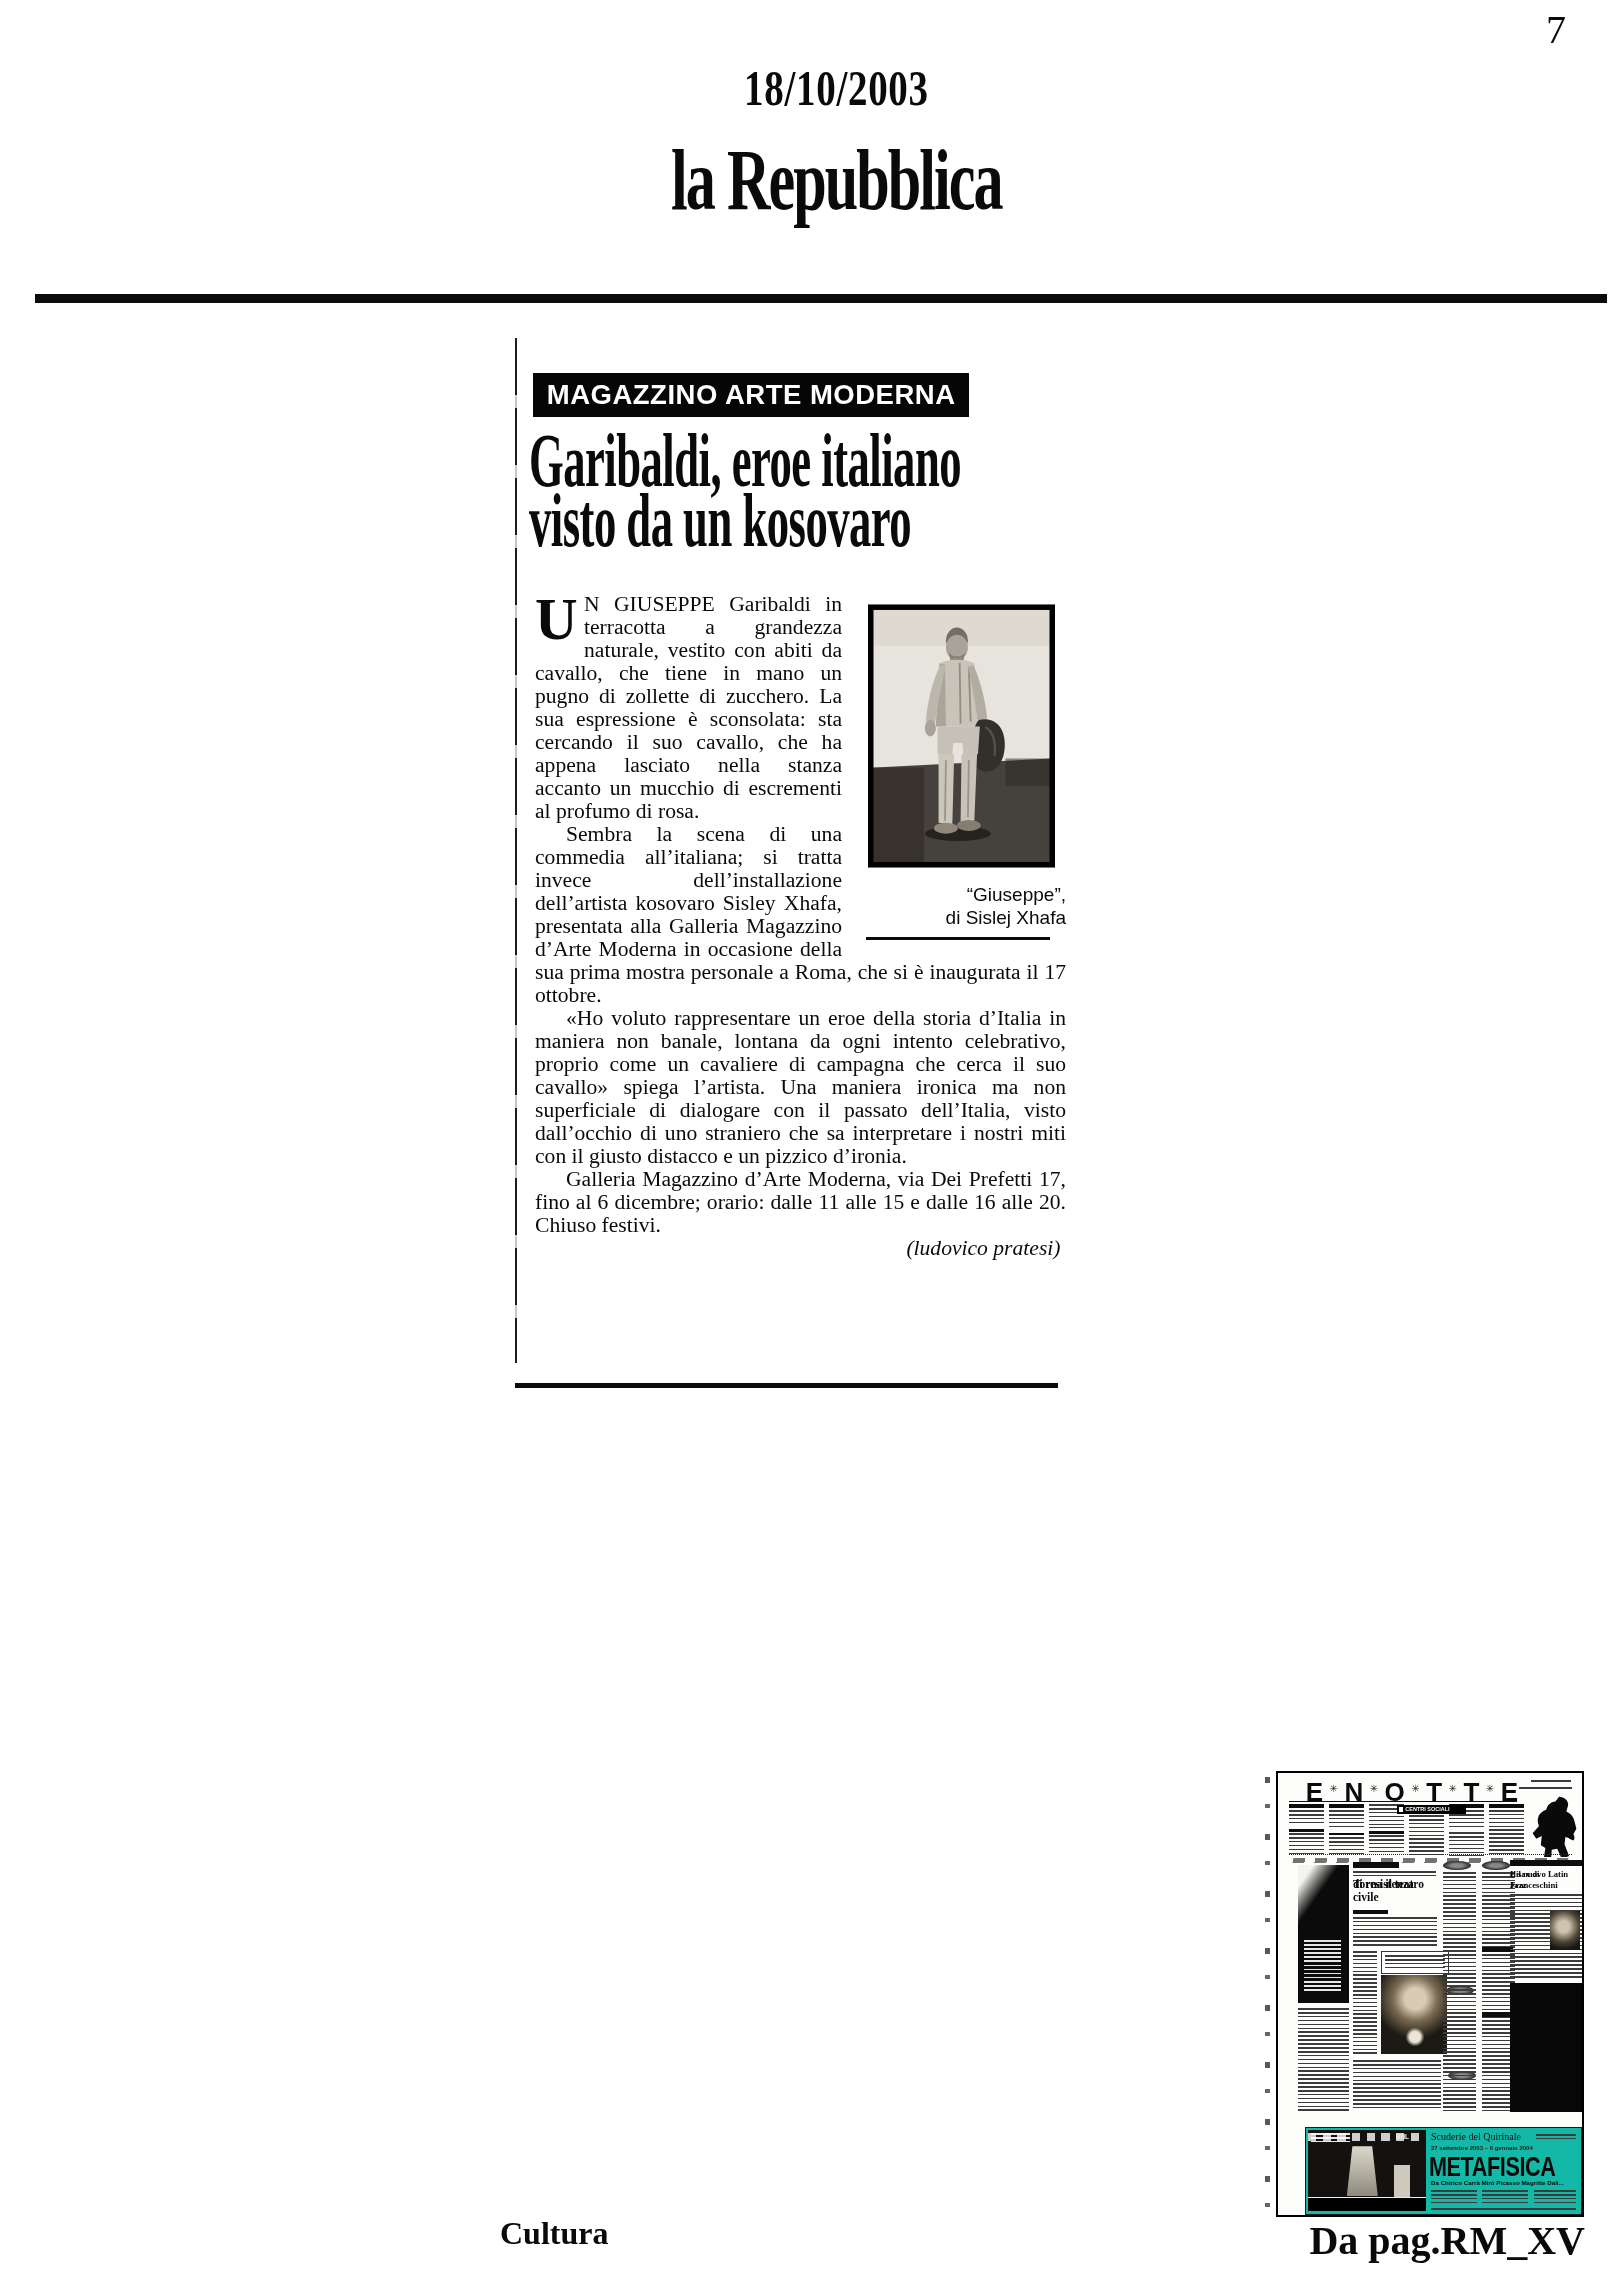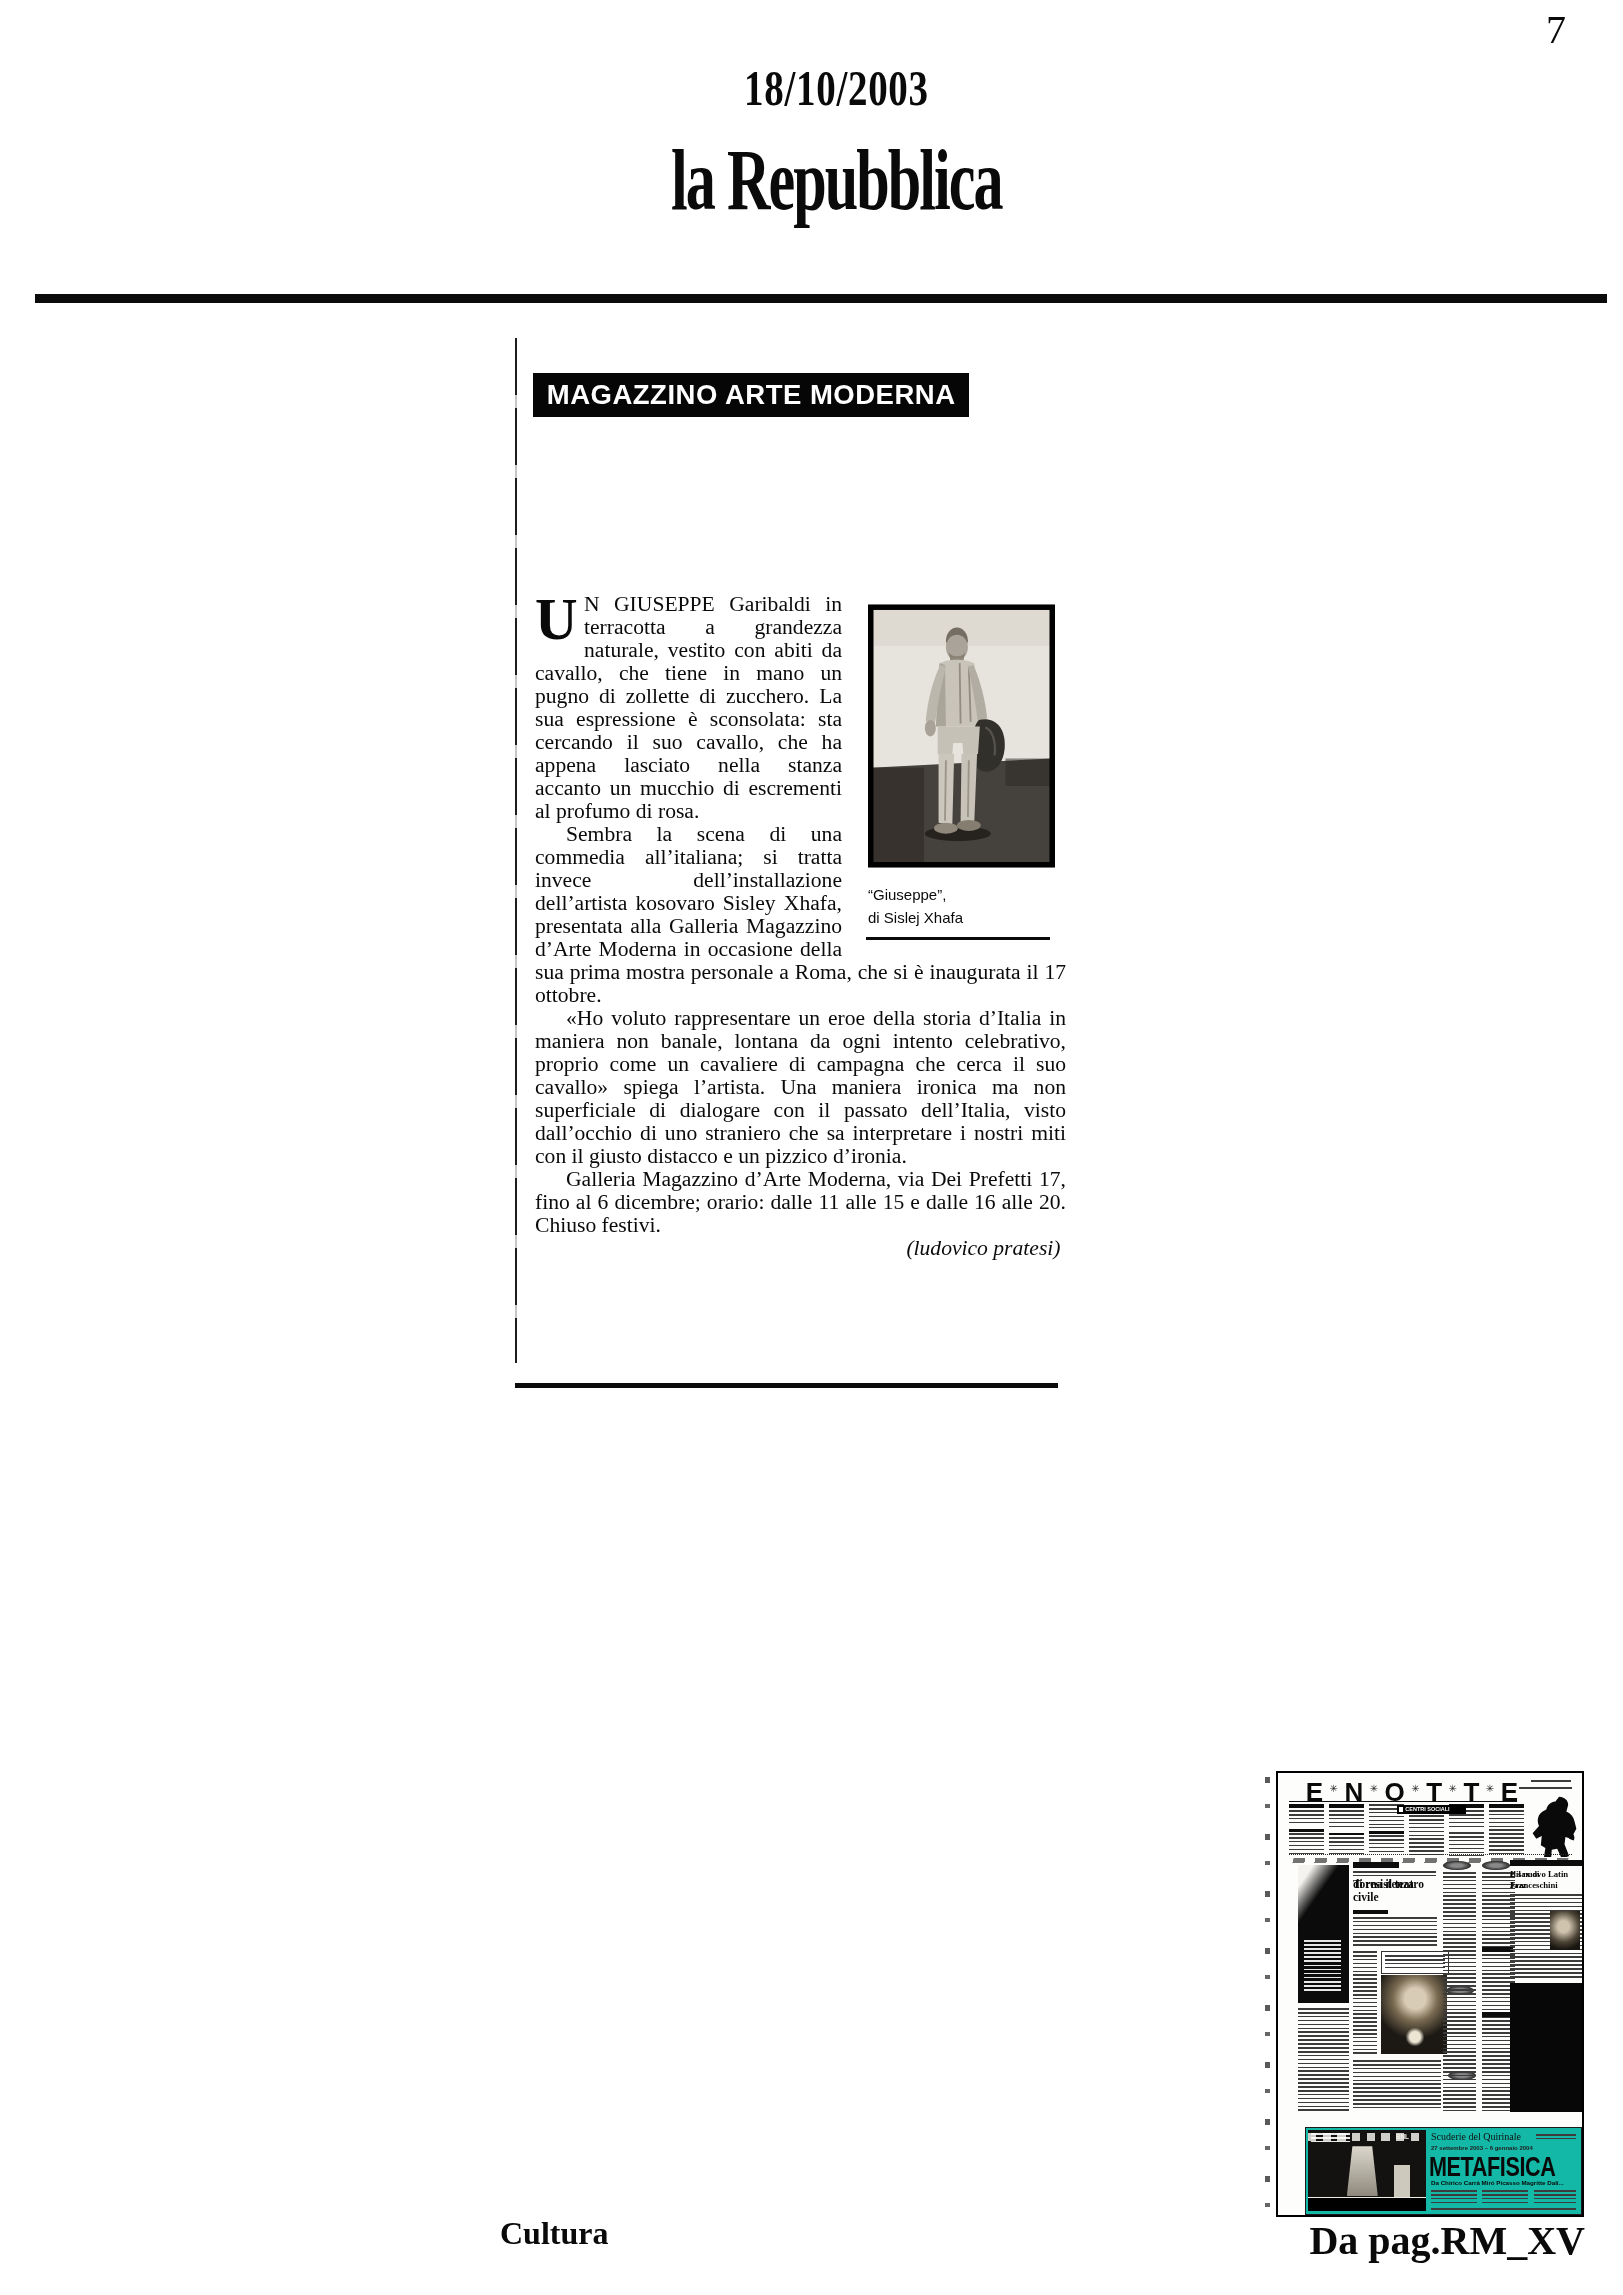--- a/index.html
+++ b/index.html
@@ -26,22 +26,22 @@
   .headline { position:absolute; left:529px; top:430px; width:542px; overflow:visible; }
   .headline .hl-inner { transform:scale(0.58,1); transform-origin:0 0; width:937px;
             font-size:77px; line-height:60px; font-weight:bold; letter-spacing:-0.9px; }
   .body { position:absolute; left:535px; top:593px; width:531px; font-size:21.6px; line-height:23px;
           text-align:justify; }
   .body p { margin:0; text-indent:31px; }
   .body p.first { text-indent:0; }
   .dropcap { float:left; font-size:59px; line-height:46px; font-weight:bold; margin:2.8px 6.4px 0 0; }
   .photo-float { float:right; width:211px; margin:11px 0 16.5px 13px; }
   .photo-svg { display:block; width:187px; height:264px; margin-left:13px; }
-  .photo-caption { margin:14.7px 0 0 13px; font-family:"Liberation Sans",sans-serif; font-size:15px;
-                   line-height:23px; text-align:left; text-indent:0; }
+  .photo-caption { margin:14.7px 0 0 13px; font-family:"Liberation Sans",sans-serif; font-size:19px;
+                   line-height:23px; text-align:right; text-indent:0; }
   .caption-rule { margin:8.3px 0 0 11px; width:184px; height:2.8px; background:#0a0a0a; }
   .byline { text-align:right; font-style:italic; padding-right:5.5px; margin-top:0.9px; }
   .end-rule { position:absolute; left:515px; top:1383px; width:543px; height:4.6px; background:#0c0c0c; }
 
   
   .footer-section { position:absolute; left:500px; top:2215px; font-size:32px; font-weight:bold; }
   .footer-source  { position:absolute; left:1276px; top:2217px; width:309px; text-align:right;
                     font-size:40px; font-weight:bold; }
 
   
@@ -144,20 +144,26 @@
       <span>la Repubblica</span>
     </div>
   </div>
 
   <div class="top-rule"></div>
 
   <div class="vline"></div>
 
   <div class="kicker">MAGAZZINO ARTE MODERNA</div>
 
+  <div class="headline">
+    <div class="hl-inner">
+      <div>Garibaldi, eroe italiano</div>
+      <div>visto da un kosovaro</div>
+    </div>
+  </div>
 
   <div class="body">
     <div class="photo-float">
       <svg class="photo-svg" viewBox="0 0 204 287" xmlns="http://www.w3.org/2000/svg">
         <rect x="3" y="3" width="198" height="281" fill="#e7e4dd"></rect>
         <rect x="3" y="3" width="198" height="42" fill="#dedad2"></rect>
         <polygon points="3,178 201,168 201,284 3,284" fill="#45413c"></polygon>
         <rect x="3" y="178" width="58" height="106" fill="#2f2b26" opacity="0.65"></rect>
         <rect x="150" y="168" width="51" height="30" fill="#2c2925" opacity="0.5"></rect>
         <ellipse cx="98" cy="250" rx="36" ry="8" fill="#211e1a" opacity="0.85"></ellipse>

